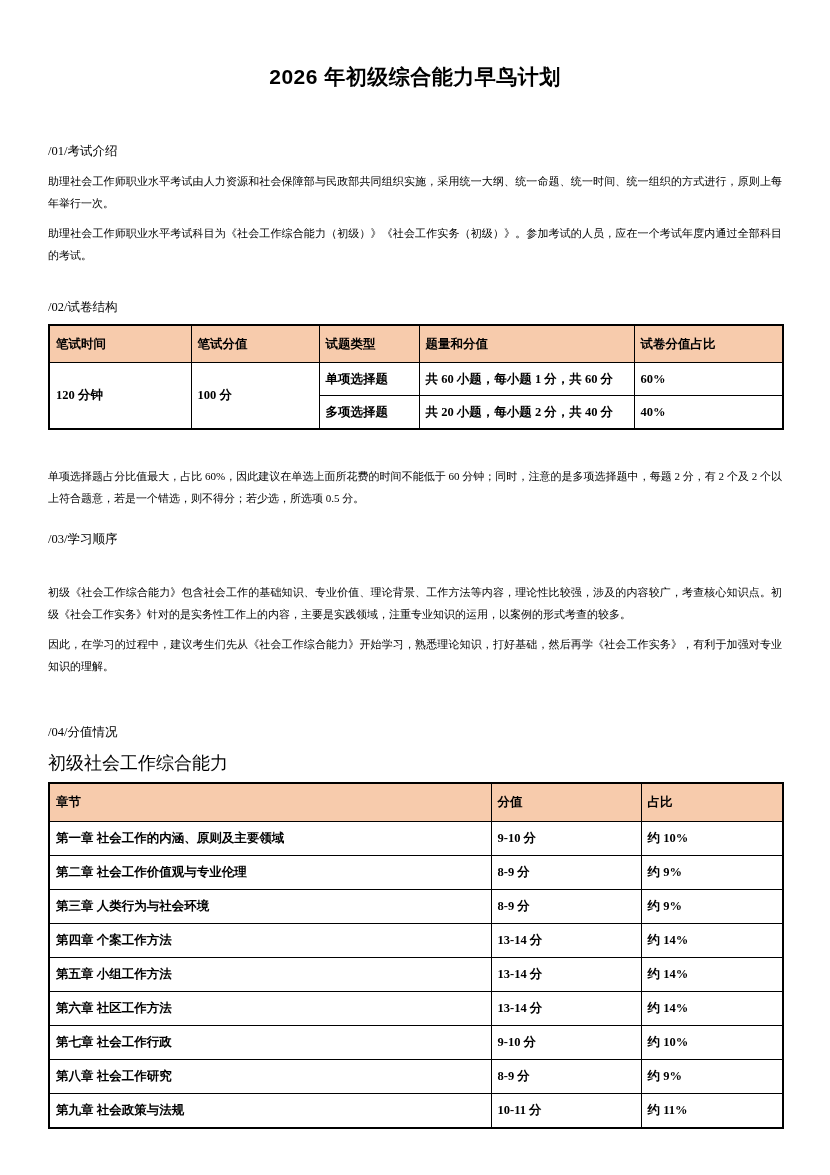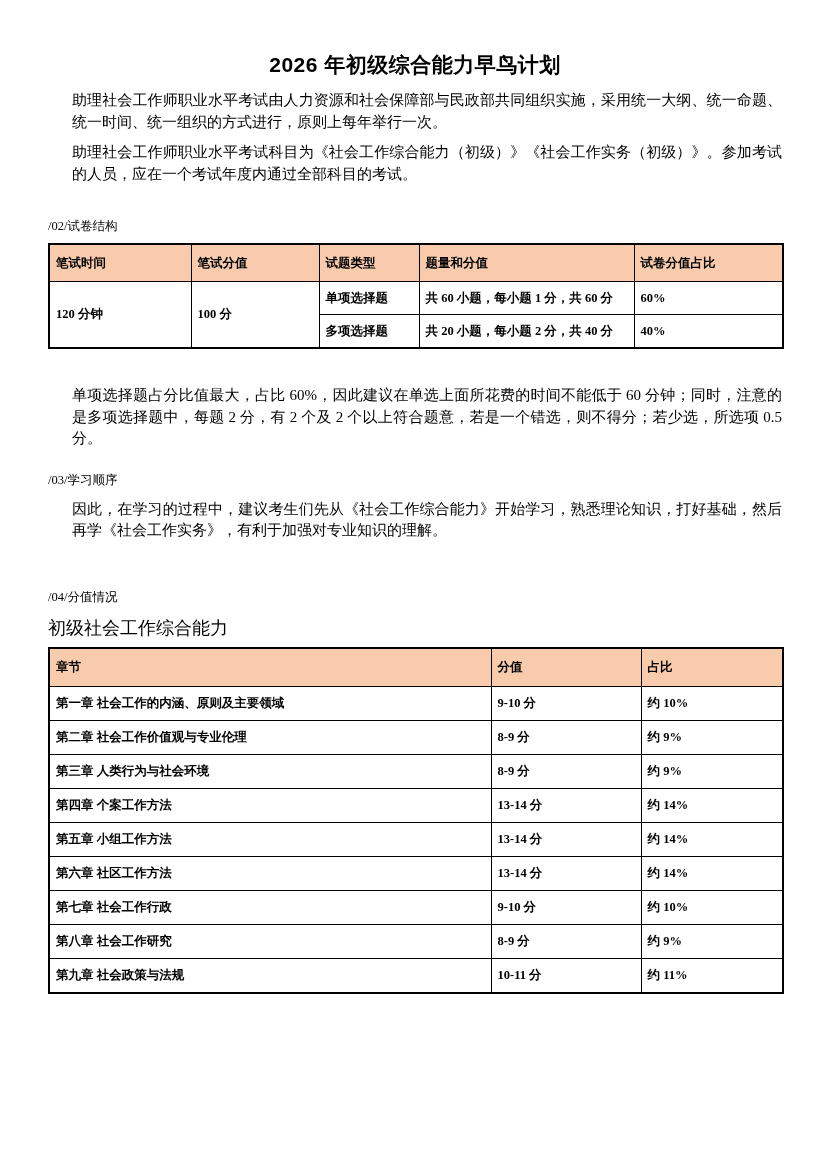--- a/index.html
+++ b/index.html
@@ -15,41 +15,40 @@
     background: #ffffff;
     font-family: "Liberation Serif", "DejaVu Serif", serif;
     color: #000000;
     overflow: hidden;
     box-sizing: border-box;
   }
   .content {
     padding: 0 48px;
   }
   .doc-title {
-    margin: 0;
+    margin: 12px;
     padding-top: 50px;
     text-align: center;
     font-family: "Liberation Sans", "DejaVu Sans", sans-serif;
     font-size: 21px;
     font-weight: 700;
     line-height: 30px;
     letter-spacing: 0.5px;
   }
   p {
     margin: 0;
   }
   .sec-heading {
     font-size: 12.5px;
     line-height: 19px;
   }
   .body-p {
-    font-size: 15px;
+    font-size: 11px;
     line-height: 21.5px;
     text-align: justify;
-    margin-left: 24px;
   }
   .sub-line {
     font-size: 18px;
     line-height: 19px;
   }
   
   .h-s01   { margin-top: 50px; }
   .p-s01-1 { margin-top: 10px; }
   .p-s01-2 { margin-top: 9px;  }
   .h-s02   { margin-top: 32px; }
@@ -103,20 +102,21 @@
   .tbl-2 col:nth-child(3) { width: 142px; }
 </style>
 </head>
 <body>
 
 <div class="page">
   <h1 class="doc-title">2026 年初级综合能力早鸟计划</h1>
 
   <div class="content">
 
+    <p class="sec-heading h-s01">/01/考试介绍</p>
     <p class="body-p p-s01-1">助理社会工作师职业水平考试由人力资源和社会保障部与民政部共同组织实施，采用统一大纲、统一命题、统一时间、统一组织的方式进行，原则上每年举行一次。</p>
     <p class="body-p p-s01-2">助理社会工作师职业水平考试科目为《社会工作综合能力（初级）》《社会工作实务（初级）》。参加考试的人员，应在一个考试年度内通过全部科目的考试。</p>
 
     <p class="sec-heading h-s02">/02/试卷结构</p>
 
     <table class="tbl-1">
       <colgroup>
           <col>
           <col>
           <col>
@@ -142,20 +142,21 @@
           <td>多项选择题</td>
           <td>共 20 小题，每小题 2 分，共 40 分</td>
           <td>40%</td>
         </tr>
       </tbody>
     </table>
 
     <p class="body-p p-note">单项选择题占分比值最大，占比 60%，因此建议在单选上面所花费的时间不能低于 60 分钟；同时，注意的是多项选择题中，每题 2 分，有 2 个及 2 个以上符合题意，若是一个错选，则不得分；若少选，所选项 0.5 分。</p>
 
     <p class="sec-heading h-s03">/03/学习顺序</p>
+    <p class="body-p p-s03-1">初级《社会工作综合能力》包含社会工作的基础知识、专业价值、理论背景、工作方法等内容，理论性比较强，涉及的内容较广，考查核心知识点。初级《社会工作实务》针对的是实务性工作上的内容，主要是实践领域，注重专业知识的运用，以案例的形式考查的较多。</p>
     <p class="body-p p-s03-2">因此，在学习的过程中，建议考生们先从《社会工作综合能力》开始学习，熟悉理论知识，打好基础，然后再学《社会工作实务》，有利于加强对专业知识的理解。</p>
 
     <p class="sec-heading h-s04">/04/分值情况</p>
     <p class="sub-line subtitle">初级社会工作综合能力</p>
 
     <table class="tbl-2">
       <colgroup>
           <col>
           <col>
           <col>

